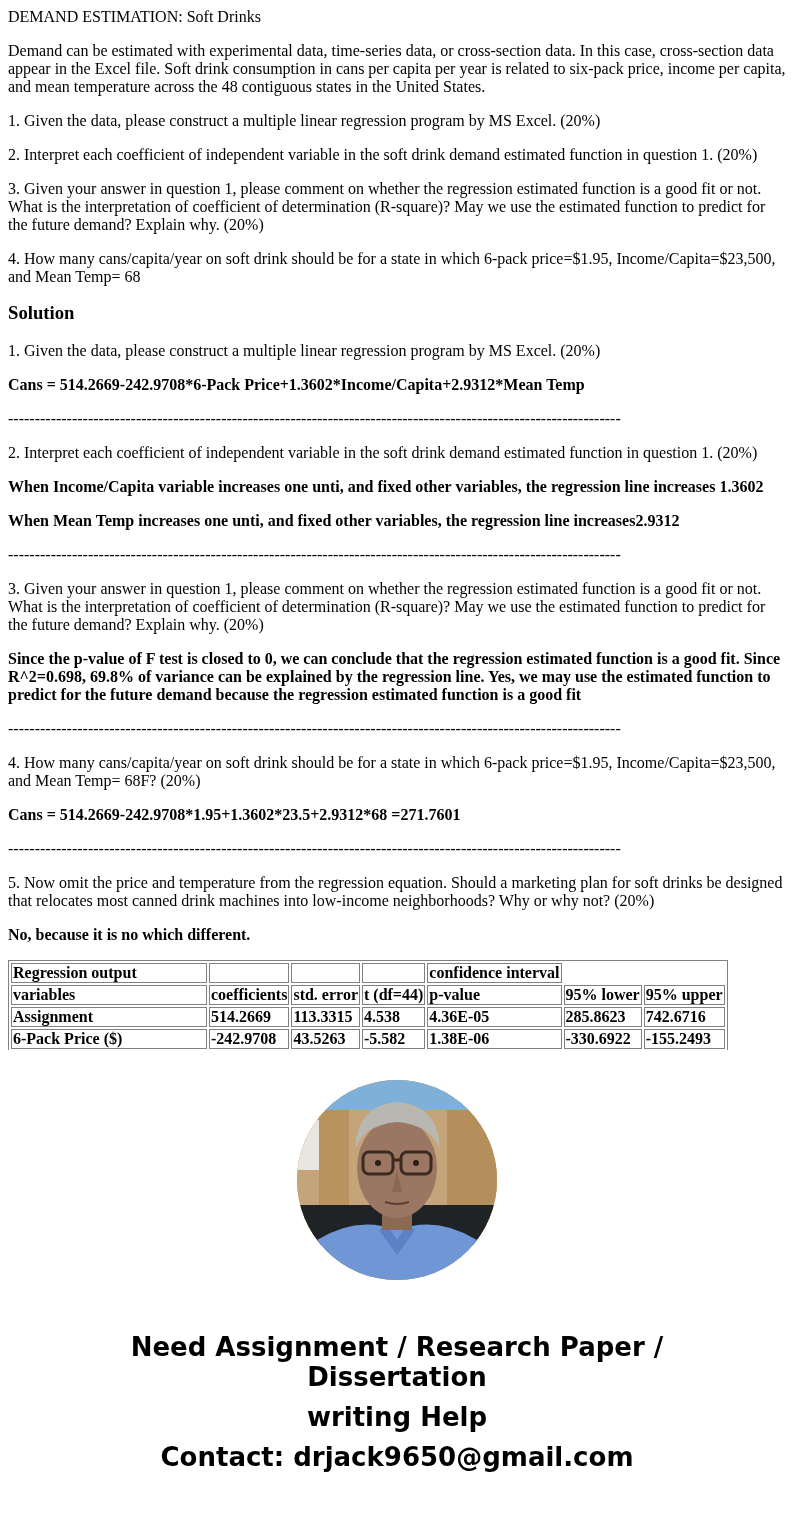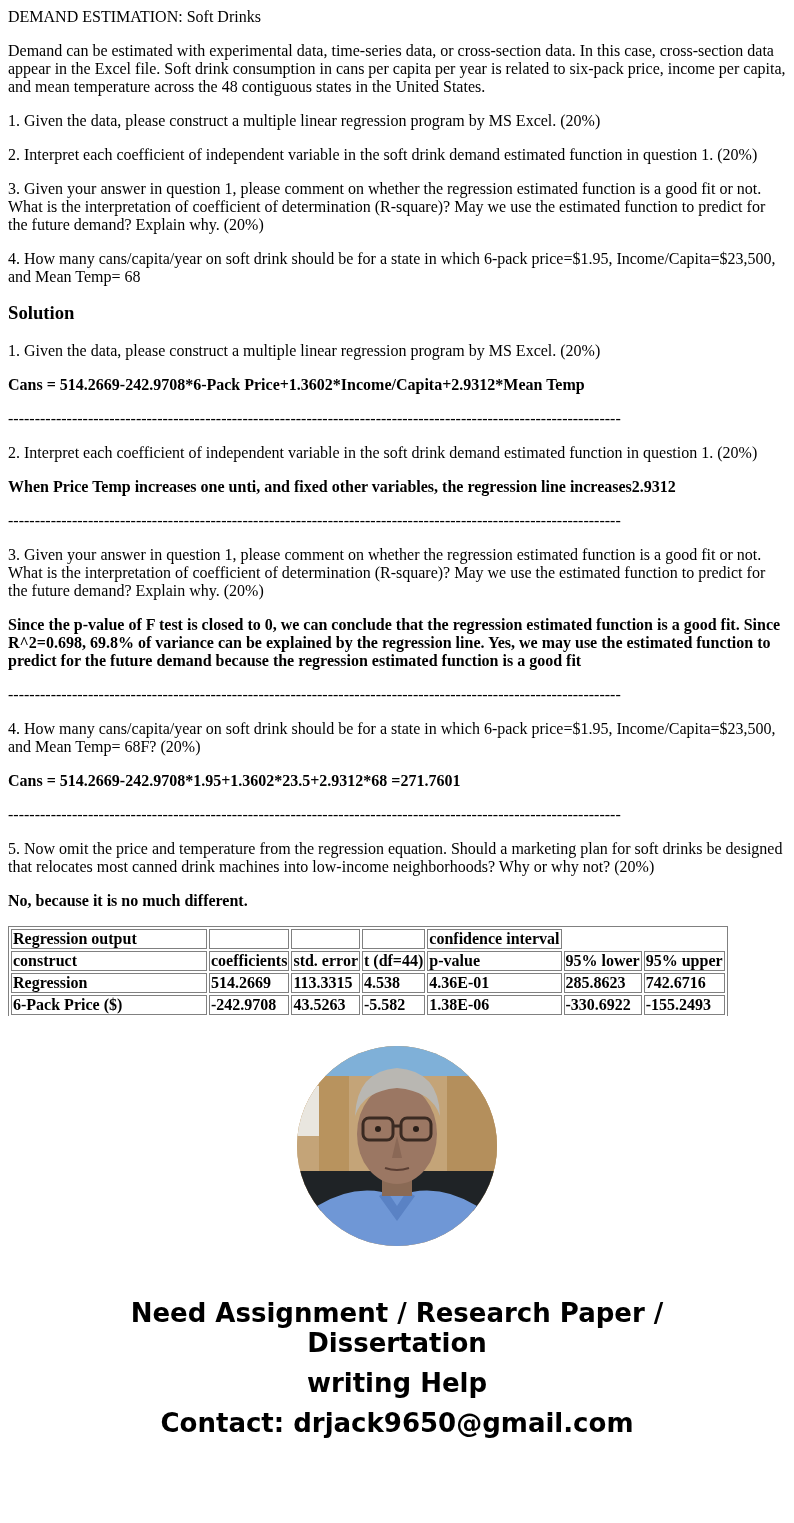--- a/index.html
+++ b/index.html
@@ -80,61 +80,62 @@
   <p>3. Given your answer in question 1, please comment on whether the regression estimated function is a good fit or not. What is the interpretation of coefficient of determination (R-square)? May we use the estimated function to predict for the future demand? Explain why. (20%)</p>
   <p>4. How many cans/capita/year on soft drink should be for a state in which 6-pack price=$1.95, Income/Capita=$23,500, and Mean Temp= 68</p>
 
   <h3 class="solution-heading">Solution</h3>
 
   <p>1. Given the data, please construct a multiple linear regression program by MS Excel. (20%)</p>
   <p class="bold">Cans = 514.2669-242.9708*6-Pack Price+1.3602*Income/Capita+2.9312*Mean Temp</p>
   <div class="separator">-------------------------------------------------------------------------------------------------------------------</div>
 
   <p>2. Interpret each coefficient of independent variable in the soft drink demand estimated function in question 1. (20%)</p>
-  <p class="bold">When Price Temp increases one unti, and fixed other variables, the regression line increases2.9312</p>
+  <p class="bold">When Income/Capita variable increases one unti, and fixed other variables, the regression line increases 1.3602</p>
+  <p class="bold">When Mean Temp increases one unti, and fixed other variables, the regression line increases2.9312</p>
   <div class="separator">-------------------------------------------------------------------------------------------------------------------</div>
 
   <p>3. Given your answer in question 1, please comment on whether the regression estimated function is a good fit or not. What is the interpretation of coefficient of determination (R-square)? May we use the estimated function to predict for the future demand? Explain why. (20%)</p>
   <p class="bold">Since the p-value of F test is closed to 0, we can conclude that the regression estimated function is a good fit. Since R^2=0.698, 69.8% of variance can be explained by the regression line. Yes, we may use the estimated function to predict for the future demand because the regression estimated function is a good fit</p>
   <div class="separator">-------------------------------------------------------------------------------------------------------------------</div>
 
   <p>4. How many cans/capita/year on soft drink should be for a state in which 6-pack price=$1.95, Income/Capita=$23,500, and Mean Temp= 68F? (20%)</p>
   <p class="bold">Cans = 514.2669-242.9708*1.95+1.3602*23.5+2.9312*68 =271.7601</p>
   <div class="separator">-------------------------------------------------------------------------------------------------------------------</div>
 
   <p>5. Now omit the price and temperature from the regression equation. Should a marketing plan for soft drinks be designed that relocates most canned drink machines into low-income neighborhoods? Why or why not? (20%)</p>
-  <p class="bold">No, because it is no much different.</p>
+  <p class="bold">No, because it is no which different.</p>
 
   <div class="table-wrap">
     <table class="regression">
       <tbody>
           <tr>
         <td style="width:192px">Regression output</td>
         <td></td>
         <td></td>
         <td></td>
         <td>confidence interval</td>
         <td class="empty-top"></td>
         <td class="empty-top"></td>
       </tr>
       <tr>
-        <td>construct</td>
+        <td>variables</td>
         <td>coefficients</td>
         <td>std. error</td>
         <td class="center">t (df=44)</td>
         <td>p-value</td>
         <td>95% lower</td>
         <td>95% upper</td>
       </tr>
       <tr>
-        <td>Regression</td>
+        <td>Assignment</td>
         <td>514.2669</td>
         <td>113.3315</td>
         <td>4.538</td>
-        <td>4.36E-01</td>
+        <td>4.36E-05</td>
         <td>285.8623</td>
         <td>742.6716</td>
       </tr>
       <tr>
         <td>6-Pack Price ($)</td>
         <td>-242.9708</td>
         <td>43.5263</td>
         <td>-5.582</td>
         <td>1.38E-06</td>
         <td>-330.6922</td>

